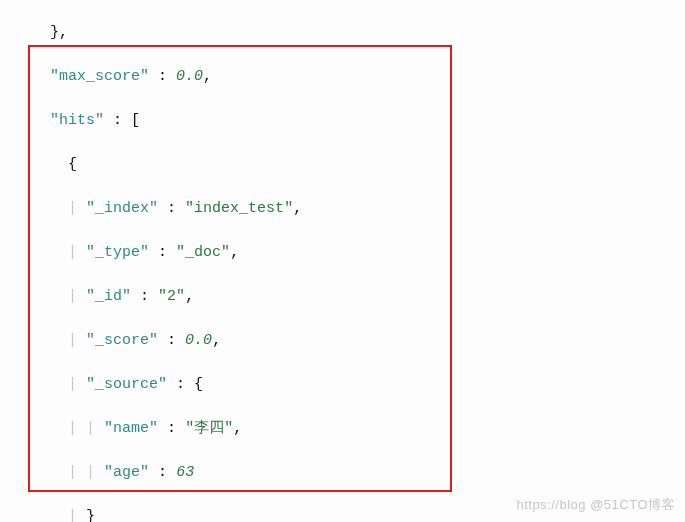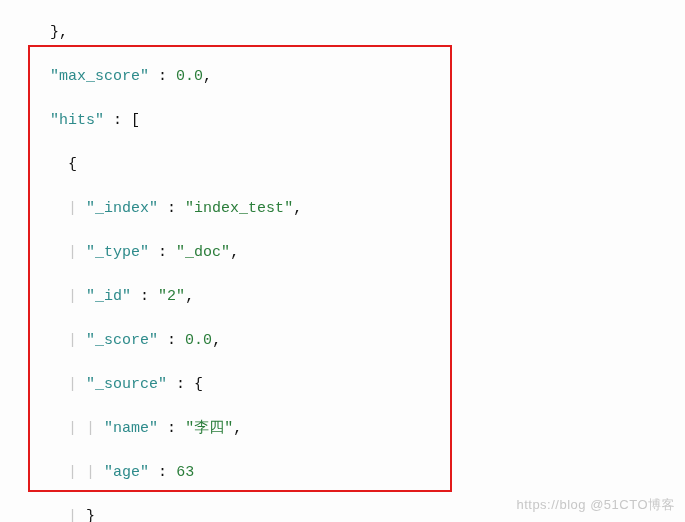--- a/index.html
+++ b/index.html
@@ -15,21 +15,21 @@
     overflow: hidden;
   }
   .code-area {
     white-space: pre;
     padding: 0 0 0 10px;
     position: relative;
     color: #111;
   }
   .k  { color: #2e8b8b; }   
   .s  { color: #2a7d3a; }   
-  .n  { color: #2a7d3a; }   
+  .n  { color: #2a7d3a; font-style: italic; }   
   .p  { color: #111; }      
   .guide { color: #c8c8c8; }
   .line { display: block; position: relative; padding-left: 4px; height: 22px; }
   .red-box {
     position: absolute;
     border: 2px solid #e21b1b;
     left: 28px;
     top: 45px;
     width: 420px;
     height: 443px;

